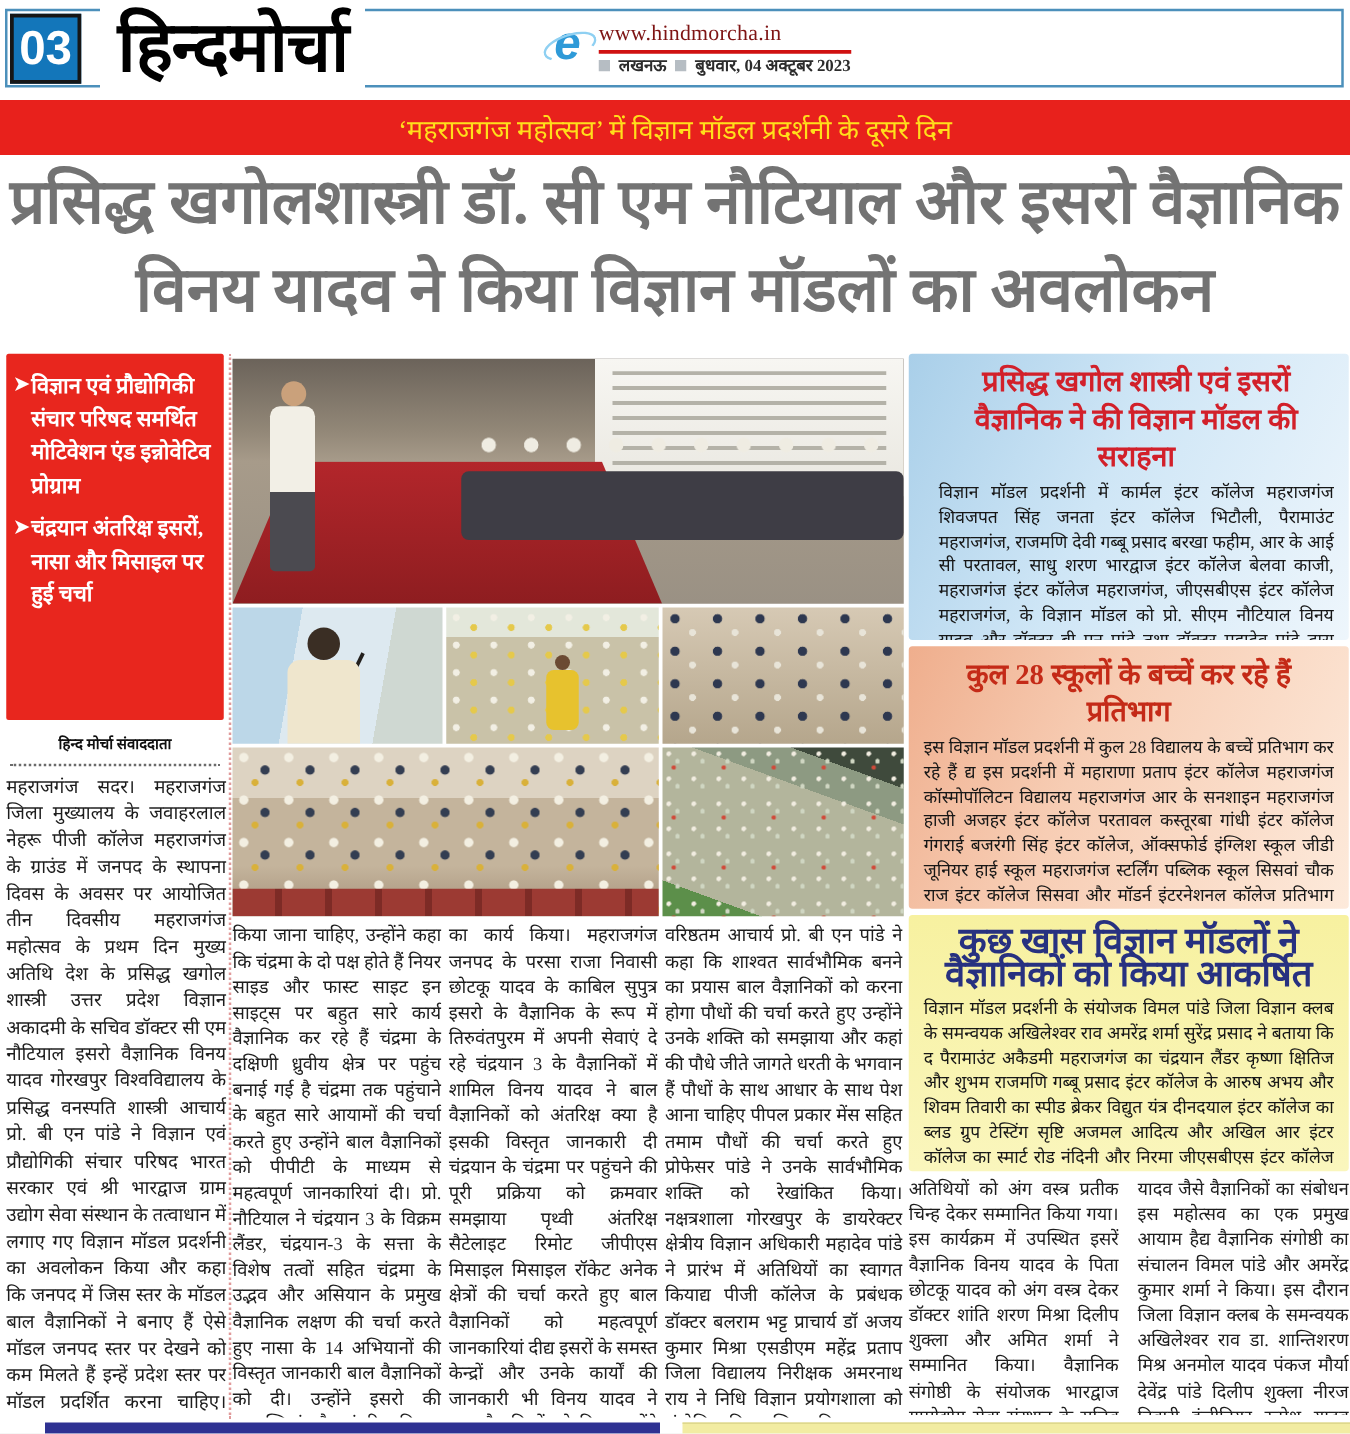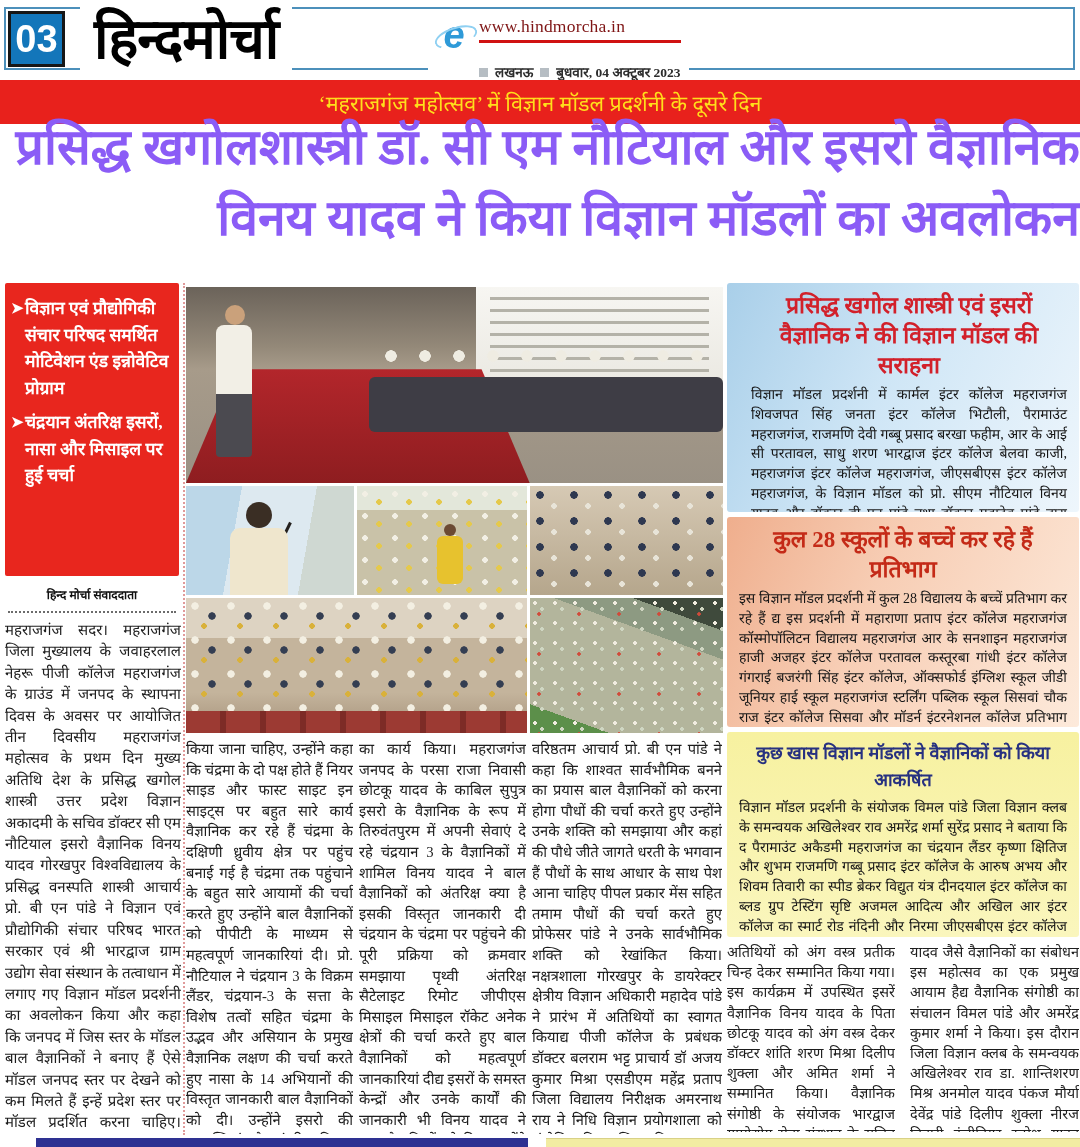--- a/index.html
+++ b/index.html
@@ -21,29 +21,29 @@
     padding:0 14px; background:#fff; font-size:56px; font-weight:700; color:#000000;
     letter-spacing:-1px; white-space:nowrap; }
   .site-block { position:absolute; left:428px; top:13px; display:flex; gap:7px; background:#fff; padding:0 8px; }
   .e-icon { position:relative; width:36px; height:44px; font-family:"Liberation Sans",sans-serif;
     font-style:italic; font-weight:bold; font-size:38px; line-height:44px; color:#2e9ad8; text-align:center; }
   .e-icon::after { content:""; position:absolute; left:-2px; top:14px; width:40px; height:16px;
     border:2px solid #8fd0f2; border-bottom-color:transparent; border-radius:50%;
     transform:rotate(-18deg); }
   .url { font-size:17.5px; font-weight:normal; color:#7e1414; letter-spacing:.2px;
     padding:3px 6px 3px 0; border-bottom:3px solid #d01111; }
-  .dateline-row { margin-top:20px; display:flex; align-items:center; gap:7px;
+  .dateline-row { margin-top:0; display:flex; align-items:center; gap:7px;
     font-size:13.5px; font-weight:bold; color:#2c2c2c; }
   .sq { width:9px; height:9px; background:#b6bdc3; display:inline-block; }
   
   .kicker-bar { position:absolute; left:0; top:80px; width:1080px; height:44px;
     background:#e8211c; display:flex; align-items:center; justify-content:center; }
   .kicker-bar span { color:#ffdf1b; font-size:21.5px; font-weight:normal; }
-  .headline { position:absolute; left:0; top:112px; width:1080px; text-align:right;
-    font-weight:800; color:#8b5cf6; }
+  .headline { position:absolute; left:0; top:126px; width:1080px; text-align:center;
+    font-weight:800; color:#737373; }
   .headline div { font-size:50px; line-height:71px; }
   
   .rail-divider { position:absolute; left:183px; top:283px; height:852px;
     border-left:2px dotted #e09a9a; }
   .red-box { position:absolute; left:5px; top:283px; width:174px; height:293px;
     background:#e8261e; border-radius:2px; padding:12px 8px 0 6px;
     color:#fff; font-weight:bold; font-size:17.5px; line-height:26.5px; }
   .red-box .item { display:flex; margin-bottom:8px; }
   .red-box .bullet { flex:0 0 14px; font-size:15px; }
   .byline { position:absolute; left:5px; top:586px; width:174px; text-align:center;
@@ -127,21 +127,21 @@
   .rbox .rtitle { text-align:center; font-weight:800; }
   .rbox .rbody { text-align:justify; font-size:14px; line-height:19.8px; color:#161616; margin-top:4px; }
   .rbox1 { top:283px; height:229px;
     background:linear-gradient(115deg,#a9cfe9 0%,#cfe6f6 45%,#eef6fc 100%);padding-left:24px; }
   .rbox1 .rtitle { color:#d2202a; font-size:23px; line-height:30px; }
   .rbox2 { top:517px; height:210px;
     background:linear-gradient(115deg,#efae8d 0%,#f7cdb4 40%,#fdeadb 100%); }
   .rbox2 .rtitle { color:#c42a17; font-size:23px; line-height:30px; }
   .rbox3 { top:732px; height:205px;
     background:linear-gradient(180deg,#f7f1a0,#faf6bd); }
-  .rbox3 .rtitle { color:#273180; font-size:18px; line-height:27px;text-align:center; }
+  .rbox3 .rtitle { color:#273180; font-size:29px; line-height:27px;text-align:center; }
   .bot-col { position:absolute; top:942px; height:190px; font-size:14.5px; line-height:20.2px;
     text-align:justify; overflow:hidden; color:#1d1d1d; }
   .bot-col.a { left:727px; width:168px; }
   .bot-col.b { left:910px; width:169px; }
   
   .strip-navy { position:absolute; left:36px; top:1138px; width:492px; height:9px; background:#2e3192; }
   .strip-yellow { position:absolute; left:546px; top:1138px; width:534px; height:9px;
     background:#f2eca2; border-top:1px solid #d8d187; }
 </style>
 </head>

